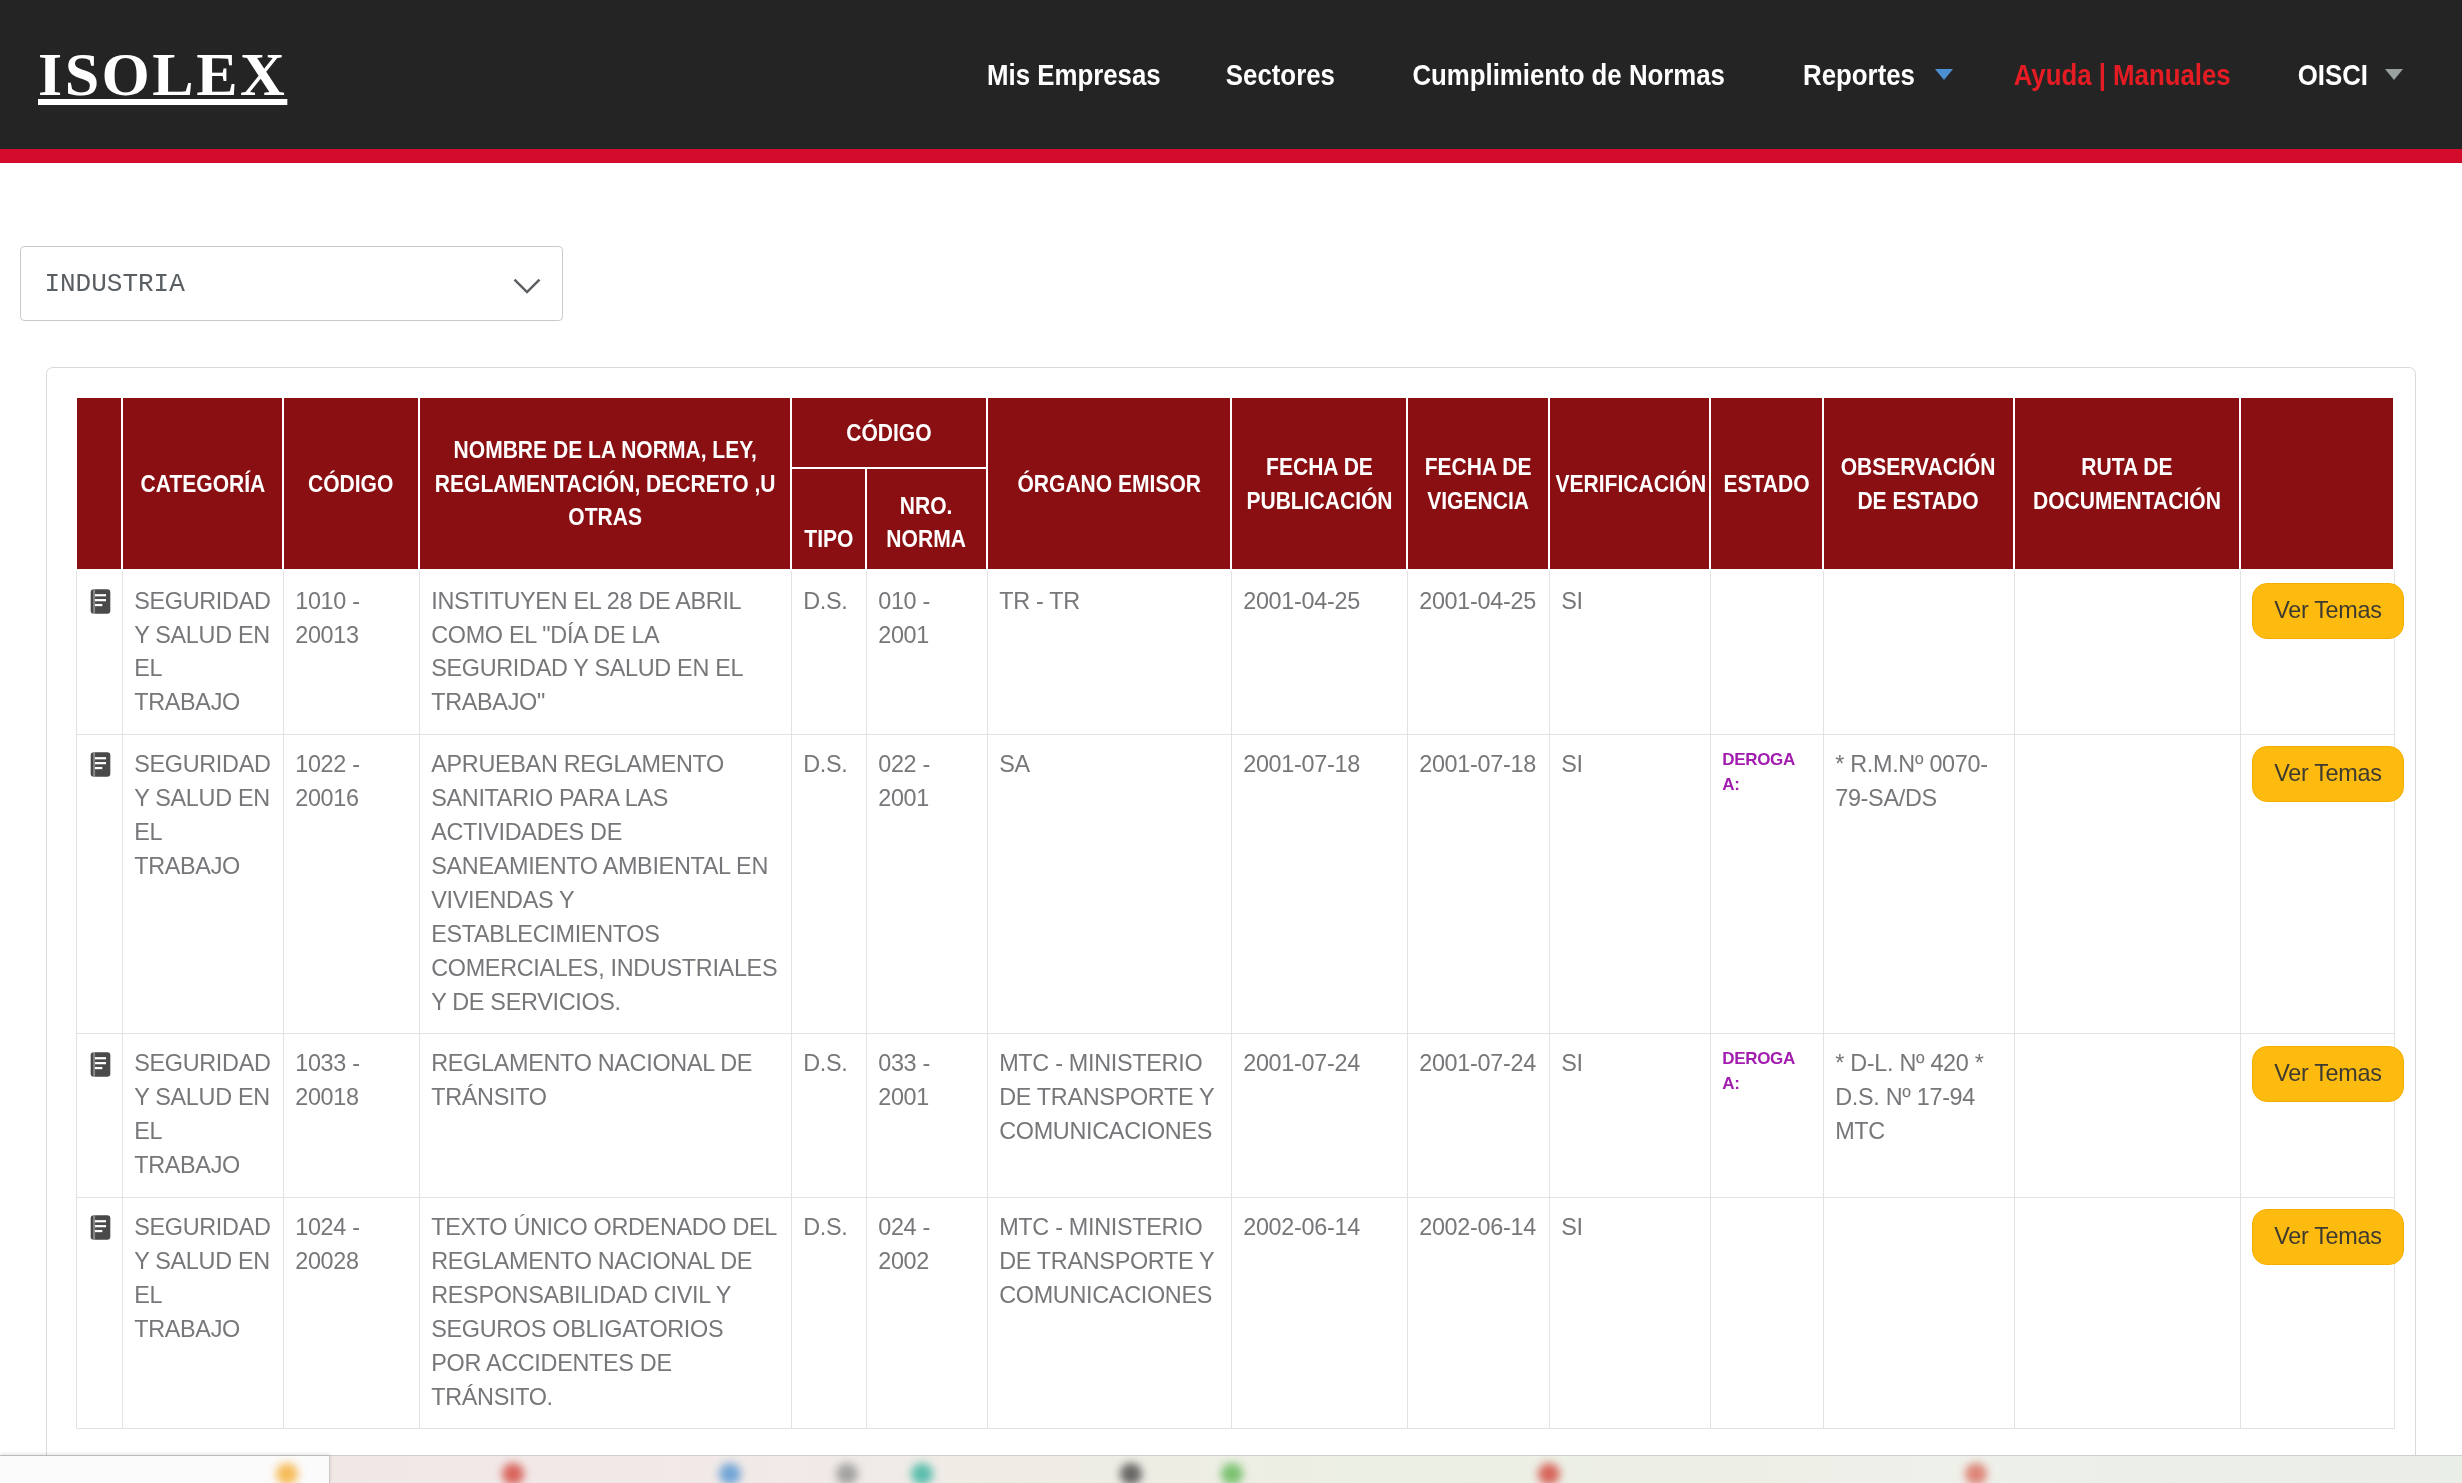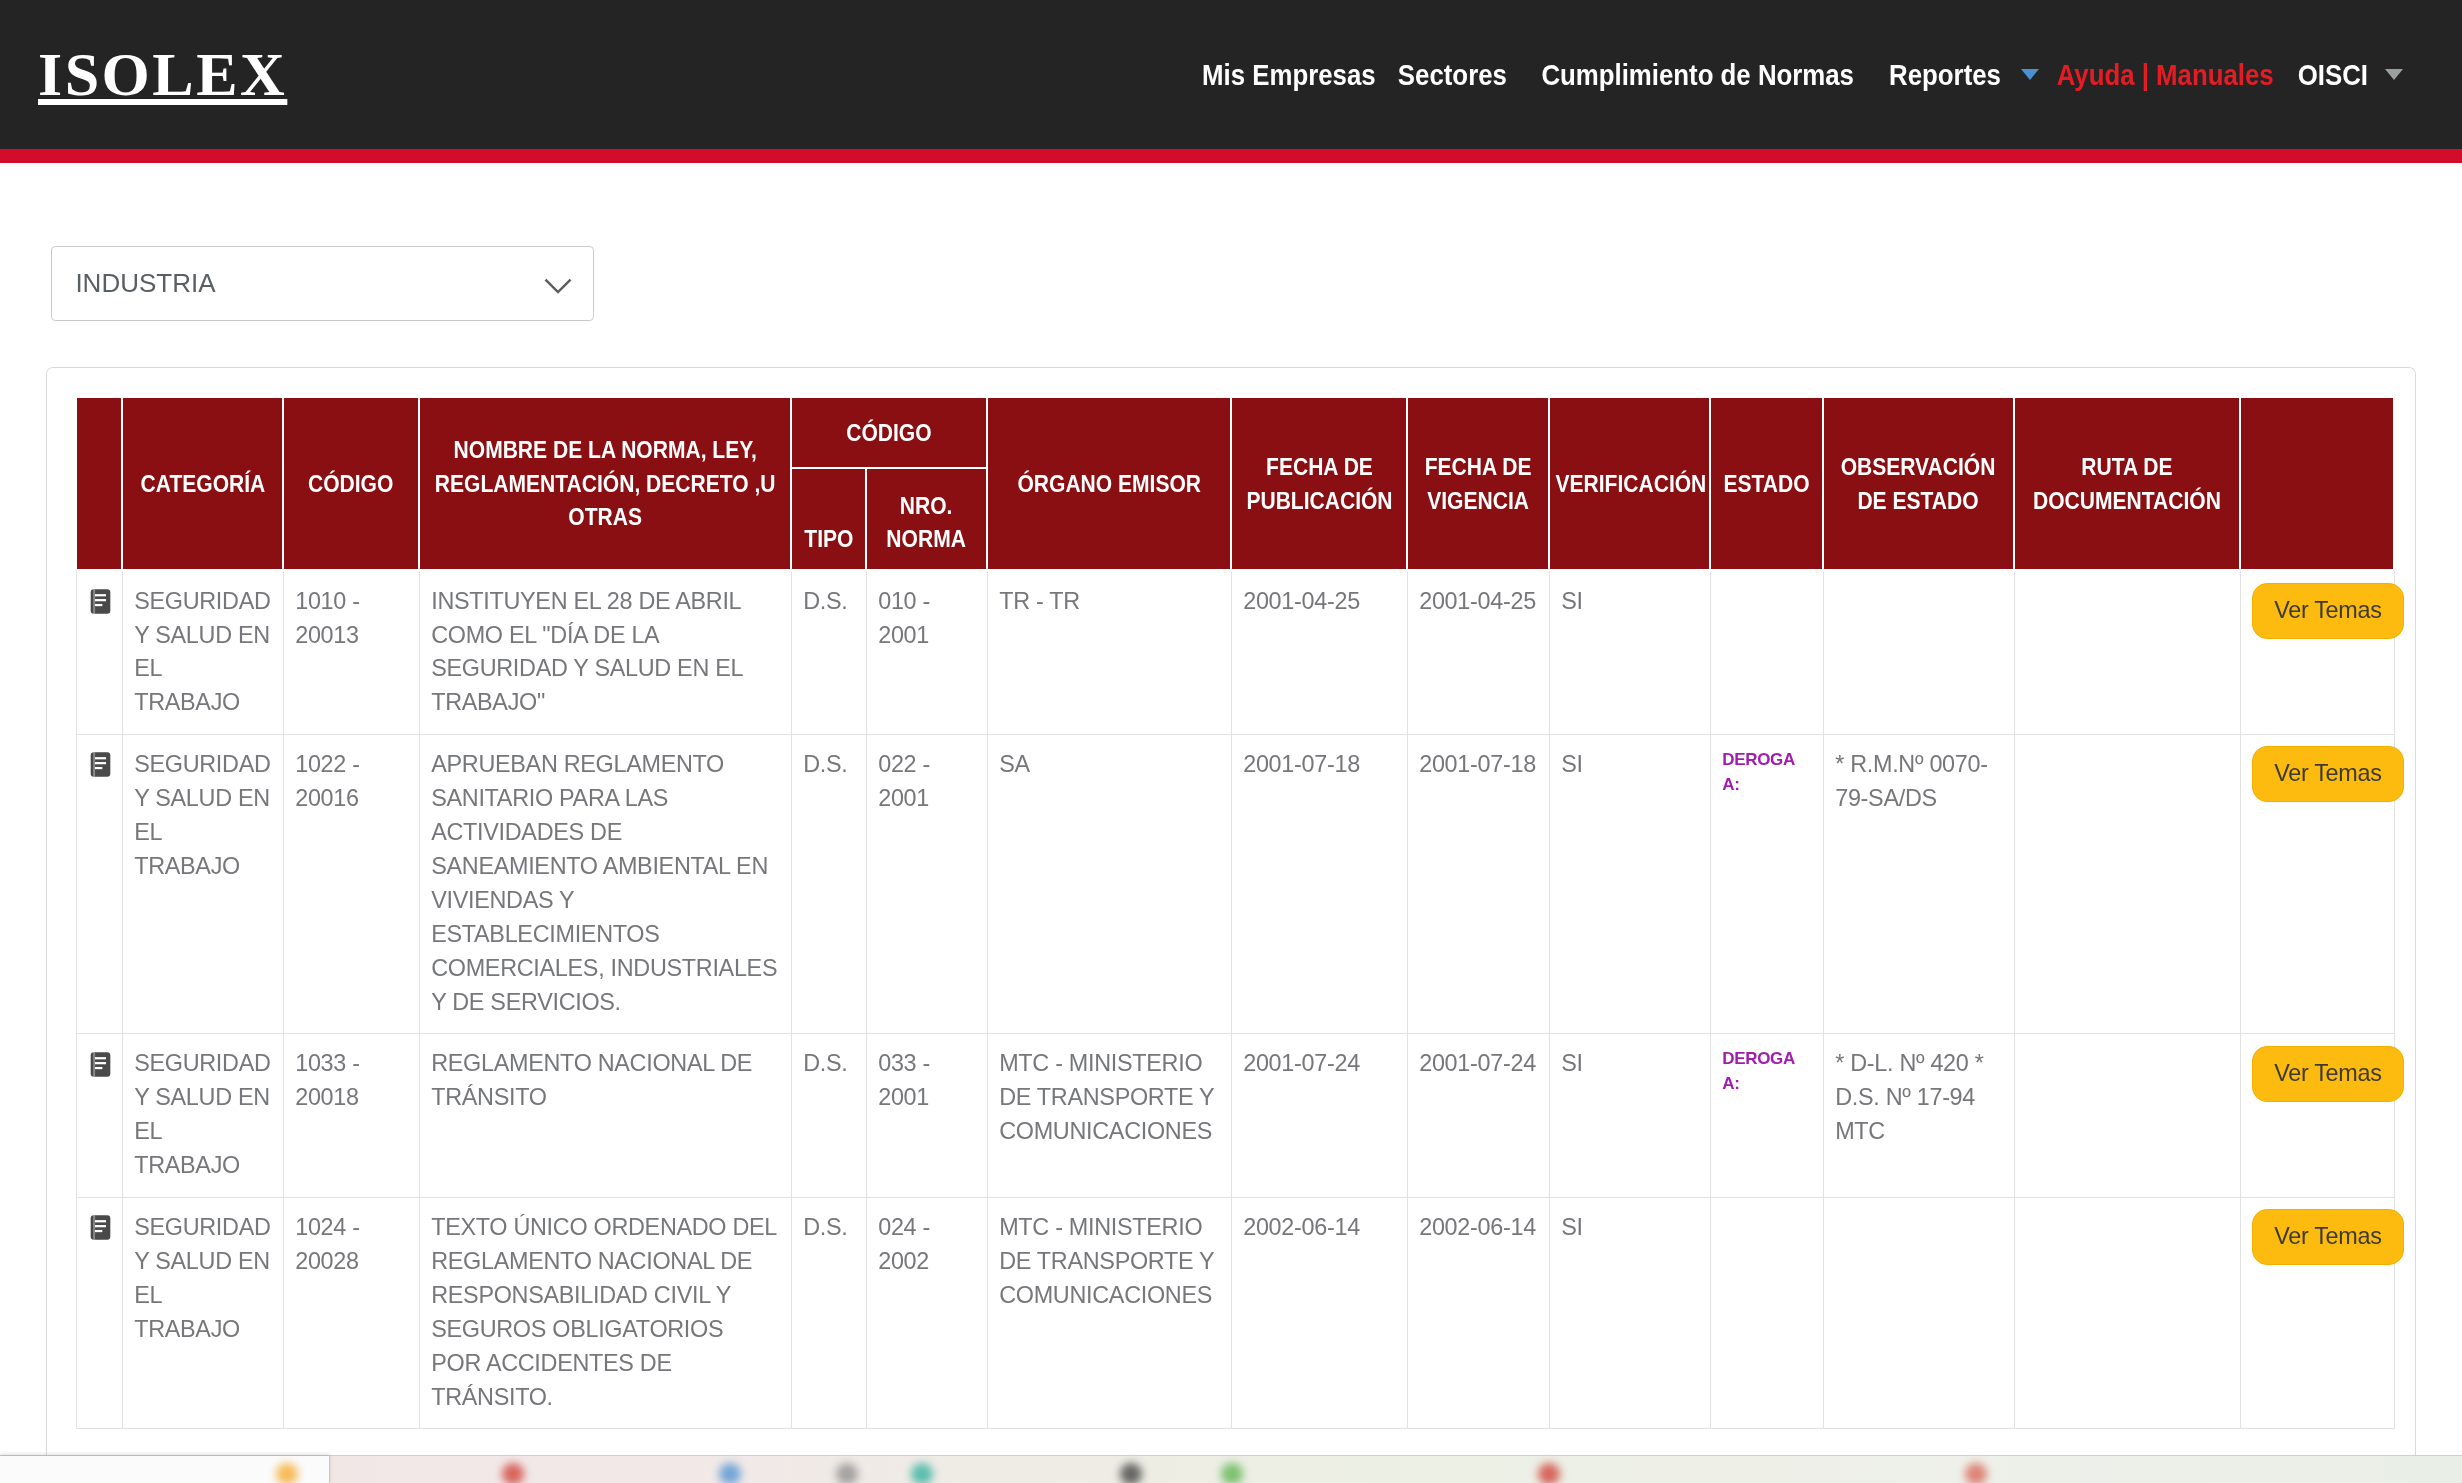--- a/index.html
+++ b/index.html
@@ -3,30 +3,30 @@
 <meta charset="utf-8">
 <style>
   * { box-sizing: border-box; margin: 0; padding: 0; }
   html,body { background:#fff; }
   body { font-family: "Liberation Sans", sans-serif; }
   .page { position:relative; width:2462px; height:1483px; background:#fff; overflow:hidden; }
 
   
   .top-header { height:149px; background:#242424; display:flex; align-items:center; padding:0 59px 0 38px; }
   .logo { font-family:"Liberation Serif", serif; font-weight:700; font-size:62px; color:#fff; letter-spacing:2.5px; cursor:pointer;text-decoration:underline; }
-  .nav { margin-left:auto; display:flex; align-items:center; }
+  .nav { margin-left:auto; display:flex; align-items:center; gap:43px; }
   .nav-item { color:#fff; font-size:30px; font-weight:700; white-space:nowrap; display:flex; align-items:center; cursor:pointer; }
   .nav-label { display:inline-block; transform:scaleX(0.86); transform-origin:center; }
   .nav-item.red { color:#e51c23; }
   .caret { width:0; height:0; border-left:9.2px solid transparent; border-right:9.2px solid transparent; border-top:11px solid #9aa0a0; margin-left:11.7px; }
   .caret.blue { border-top-color:#4a90d2; }
   .red-bar { height:14.2px; background:#d40c2c; }
 
   
-  .filters { display:flex; gap:95px; margin:83px 46px 0 51px; }
+  .filters { display:flex; gap:95px; margin:83px 46px 0 20px;font-family:Liberation Mono, monospace; }
   .select { position:relative; height:75px; background:#fff; border:1.7px solid #c9c9c9; border-radius:4.2px; display:flex; align-items:center; padding:0 59px 0 23.4px; font-size:26px; color:#5a5f63; cursor:pointer; }
   .select.s1 { width:543px; }
   .select.s2 { width:1162px; }
   .select svg { position:absolute; right:20px; top:30px; }
 
   
   .panel { margin:46px 46px 0 46px; border:1.7px solid #d9d9d9; border-radius:6.7px; min-height:1171px; background:#fff; }
   .panel-heading { background:#f4f4f4; border-bottom:1.7px solid #ddd; border-radius:5px 5px 0 0; padding:22px 29px; font-size:31px; color:#333; }
   .panel-body { padding:28px; }
 

